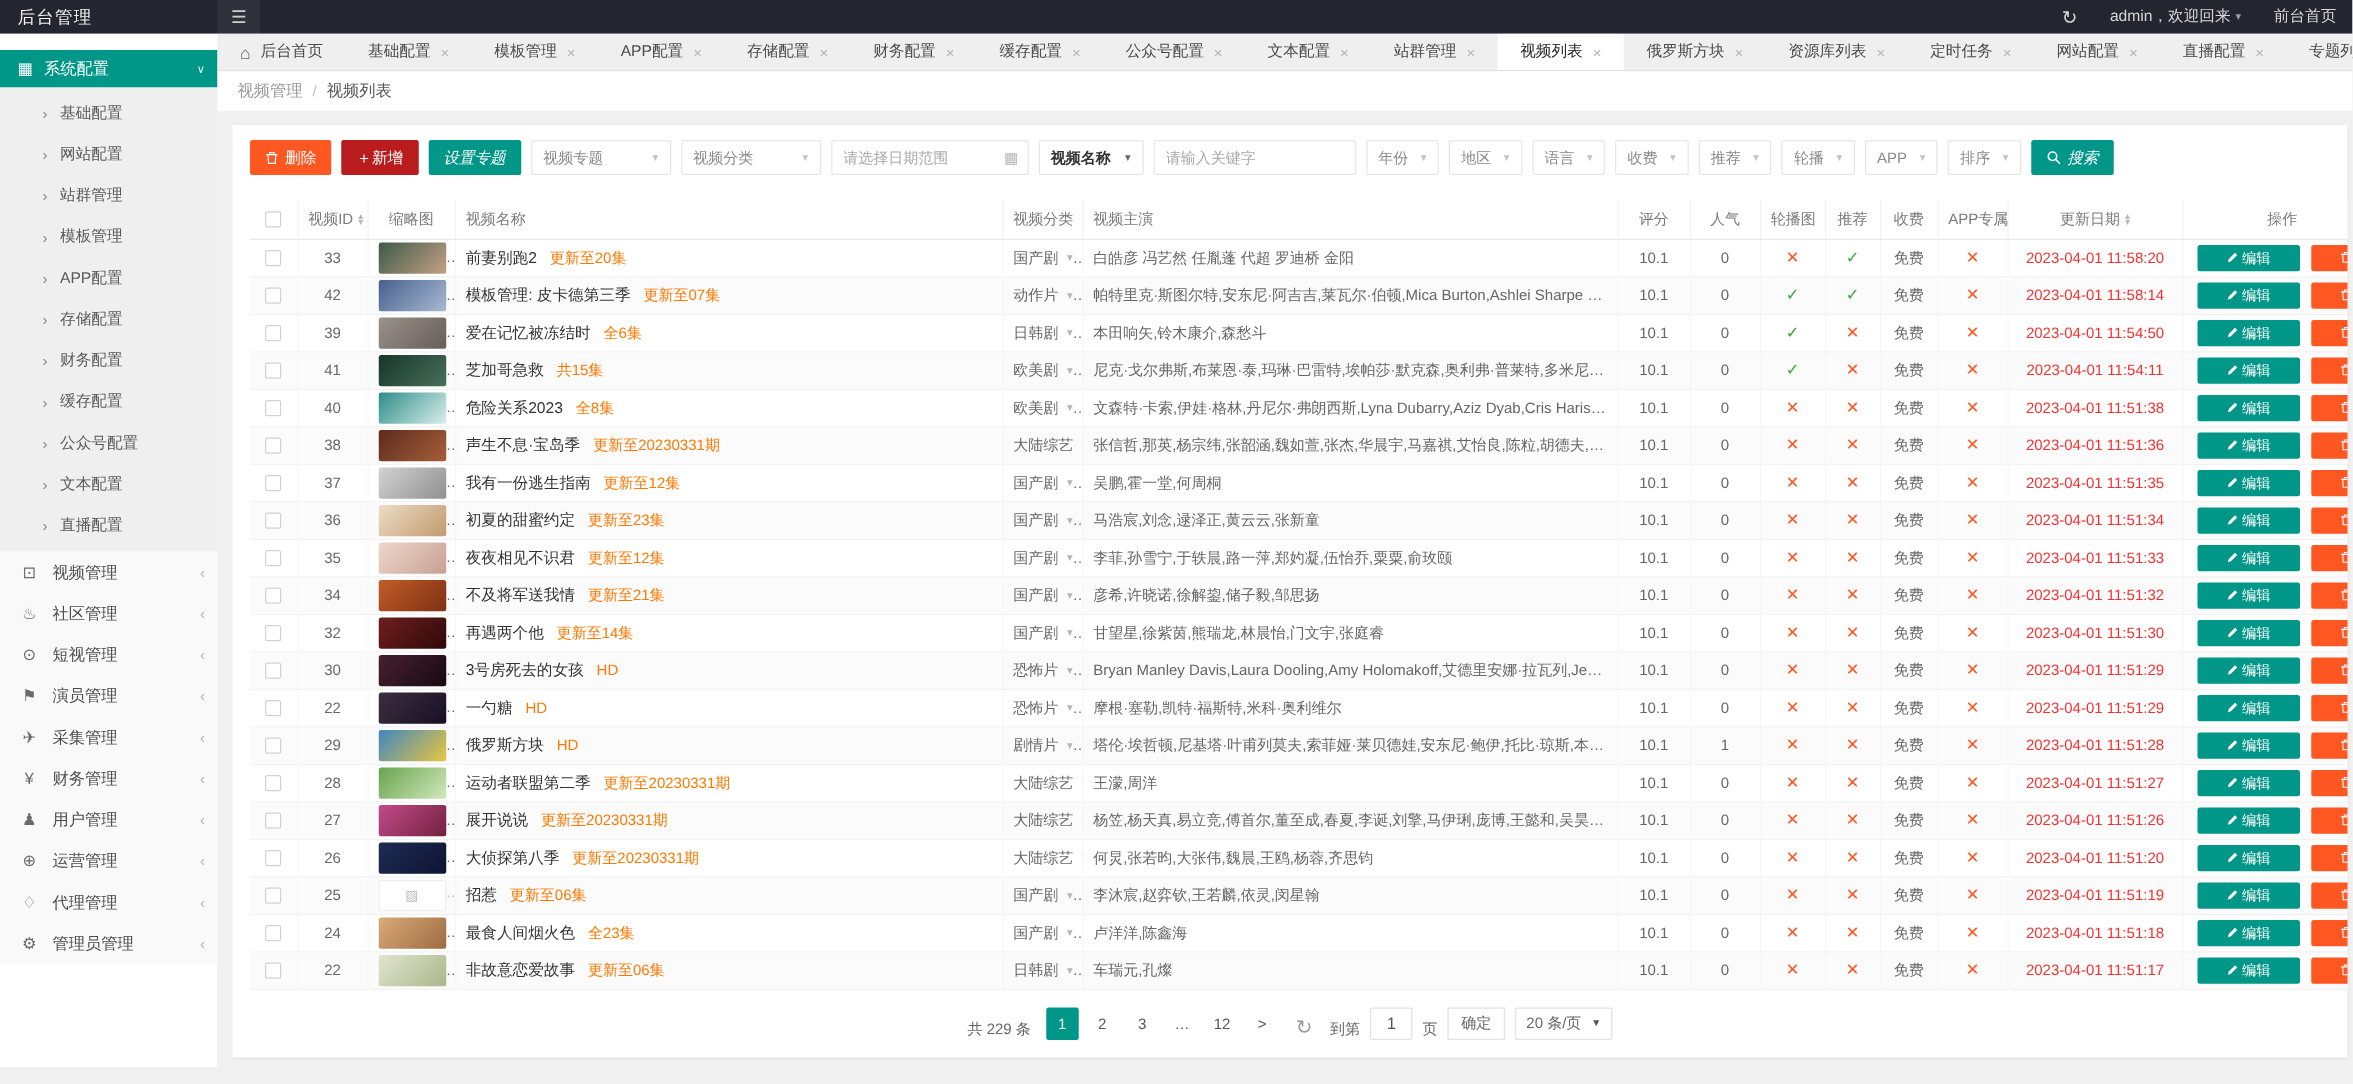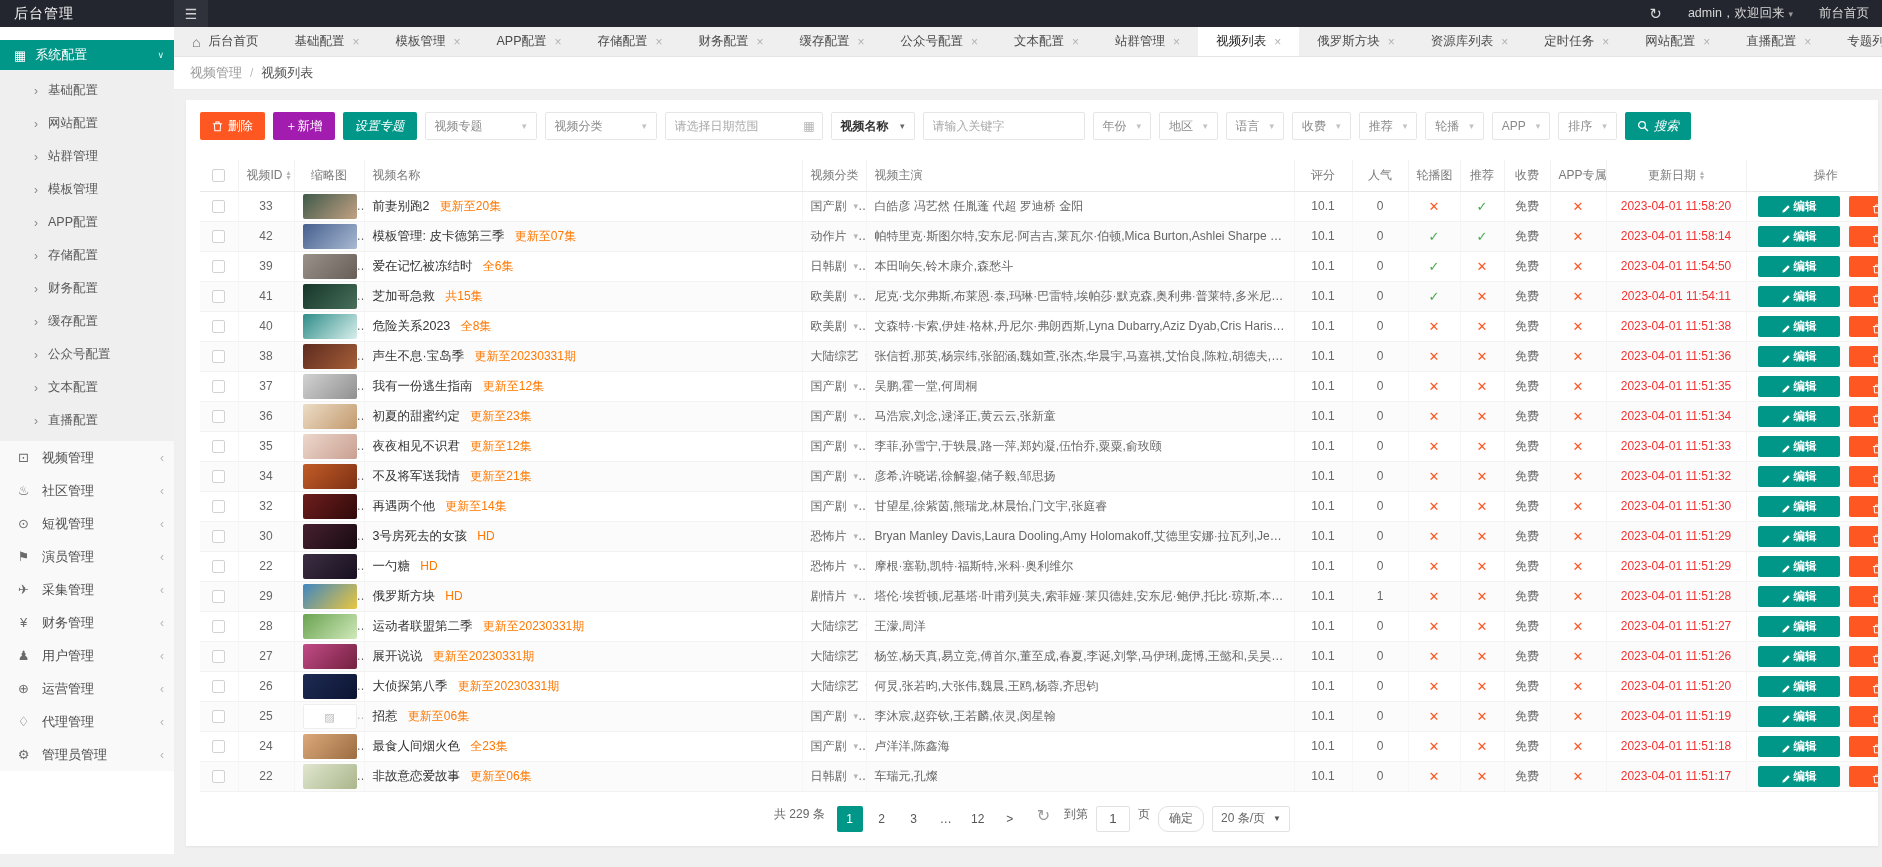--- a/index.html
+++ b/index.html
@@ -49,21 +49,21 @@
 
   
   .content { flex:1; background:#f0f0f0; padding:10px 4px 0 12px; }
   .card { background:#fff; box-shadow:0 1px 2px rgba(0,0,0,.06); padding:12px 14px 14px; min-height:735px; overflow:hidden; }
 
   
   .filterbar { display:flex; align-items:center; gap:8px; margin-bottom:20px; flex-wrap:nowrap; }
   .btn { height:28px; border:none; border-radius:2px; color:#fff; font-size:12.5px; padding:0 12px;
     display:inline-flex; align-items:center; gap:5px; cursor:pointer; white-space:nowrap; }
   .btn.orange { background:#ff5722; }
-  .btn.blue   { background:#a21caf; }
+  .btn.blue   { background:#b91c1c; }
   .btn.teal   { background:#009688;font-style:italic; }
   .sel { height:28px; background:#fff; border:1px solid #e6e6e6; border-radius:2px; display:inline-flex;
     align-items:center; justify-content:space-between; gap:10px; padding:0 9px; color:#8a8a8a; cursor:pointer; white-space:nowrap; }
   .sel .cr { color:#c2c2c2; font-size:9px; }
   .sel.wide { width:112px; }
   .sel.bold { color:#333; font-weight:bold; width:84px; }
   .sel.bold .cr { color:#666; }
   .sel.small { min-width:58px; }
   .inp { height:28px; border:1px solid #e6e6e6; border-radius:2px; padding:0 9px; font-size:12px; color:#666;
     font-family:inherit; }
@@ -90,34 +90,34 @@
   .thumb.broken { background:#fff; border:1px solid #eee; color:#bbb; font-size:11px; line-height:24px; text-align:center; }
   .vname { color:#333; font-size:12.5px; cursor:pointer; }
   .ep { color:#ff7800; margin-left:7px; }
   .cat { display:inline-flex; align-items:center; gap:7px; color:#666; cursor:pointer; }
   .cat .cr2 { color:#b5b5b5; font-size:9px; }
   .mark { font-size:13px; cursor:pointer; }
   .mark.ok { color:#44a948; }
   .mark.no { color:#ff5722; }
   td.date { color:#f43030; }
   .mini { border:none; border-radius:2px; color:#fff; font-size:11.5px; padding:3px 23px; margin:0 3px;
-    display:inline-flex; align-items:flex-end; gap:3px; cursor:pointer;font-weight:bold; }
+    display:inline-flex; align-items:center; gap:3px; cursor:pointer; }
   .mini.edit { background:#009688; }
   .mini.del { background:#ff5722; }
   .mini svg { display:block; }
 
   
-  .pager { display:flex; align-items:flex-start; justify-content:center; gap:8px; margin-top:14px; color:#666; }
+  .pager { display:flex; align-items:flex-end; justify-content:center; gap:8px; margin-top:14px; color:#666; }
   .pg-total { margin-right:4px; }
   .pg { min-width:26px; height:26px; display:inline-flex; align-items:center; justify-content:center;
     padding:0 6px; border-radius:2px; color:#555; cursor:pointer; }
   .pg.active { background:#009688; color:#fff; }
   .pg-refresh { color:#9a9a9a; font-size:16px; margin:0 6px; cursor:pointer; }
   .jump-inp { width:34px; height:26px; border:1px solid #e2e2e2; border-radius:2px; text-align:center; color:#555; font-family:inherit; }
-  .confirm { height:26px; border:1px solid #e2e2e2; background:#fff; color:#666; border-radius:10px; padding:0 10px;
+  .confirm { height:26px; border:1px solid #e2e2e2; background:#fff; color:#666; border-radius:0; padding:0 10px;
     font-family:inherit; font-size:12px; cursor:pointer; }
   .size-sel { height:26px; border:1px solid #e2e2e2; border-radius:2px; display:inline-flex; align-items:center;
     gap:8px; padding:0 8px; cursor:pointer; }
   .size-sel .cr3 { font-size:8px; color:#555; }
 </style>
 </head>
 <body>
 
 <div class="topbar">
   <div class="logo">后台管理</div>

